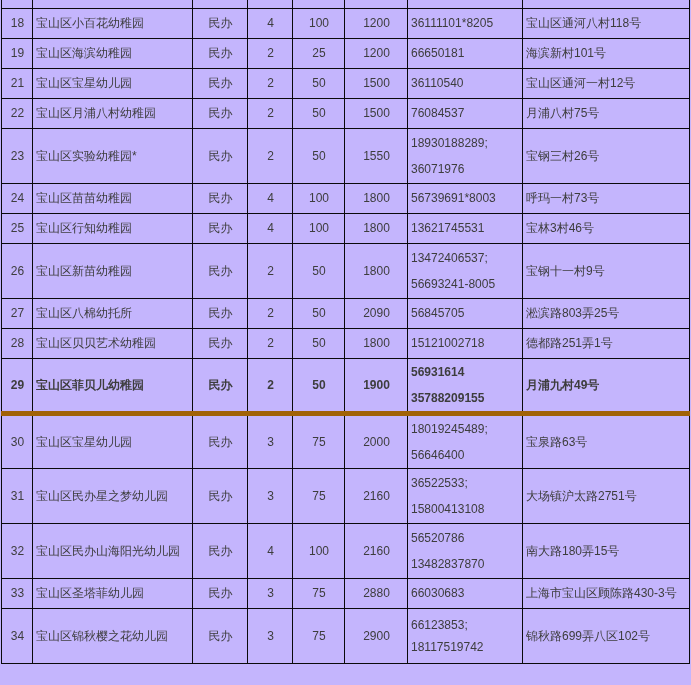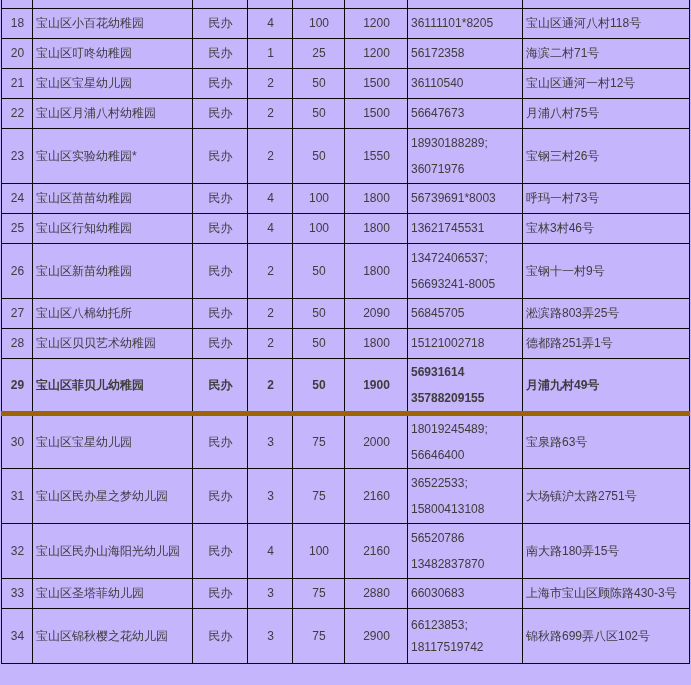--- a/index.html
+++ b/index.html
@@ -80,30 +80,30 @@
           <td class="c-type center">民办</td>
           <td class="c-classes center">4</td>
           <td class="c-capacity center">100</td>
           <td class="c-fee center">1200</td>
           <td class="c-phone">
             <div class="phone-line">36111101*8205</div>
           </td>
           <td class="c-address">宝山区通河八村118号</td>
         </tr>
         <tr class="row">
-          <td class="c-num center">20</td>
-          <td class="c-name">宝山区叮咚幼稚园</td>
-          <td class="c-type center">民办</td>
-          <td class="c-classes center">1</td>
+          <td class="c-num center">19</td>
+          <td class="c-name">宝山区海滨幼稚园</td>
+          <td class="c-type center">民办</td>
+          <td class="c-classes center">2</td>
           <td class="c-capacity center">25</td>
           <td class="c-fee center">1200</td>
           <td class="c-phone">
-            <div class="phone-line">56172358</div>
-          </td>
-          <td class="c-address">海滨二村71号</td>
+            <div class="phone-line">66650181</div>
+          </td>
+          <td class="c-address">海滨新村101号</td>
         </tr>
         <tr class="row">
           <td class="c-num center">21</td>
           <td class="c-name">宝山区宝星幼儿园</td>
           <td class="c-type center">民办</td>
           <td class="c-classes center">2</td>
           <td class="c-capacity center">50</td>
           <td class="c-fee center">1500</td>
           <td class="c-phone">
             <div class="phone-line">36110540</div>
@@ -111,21 +111,21 @@
           <td class="c-address">宝山区通河一村12号</td>
         </tr>
         <tr class="row">
           <td class="c-num center">22</td>
           <td class="c-name">宝山区月浦八村幼稚园</td>
           <td class="c-type center">民办</td>
           <td class="c-classes center">2</td>
           <td class="c-capacity center">50</td>
           <td class="c-fee center">1500</td>
           <td class="c-phone">
-            <div class="phone-line">56647673</div>
+            <div class="phone-line">76084537</div>
           </td>
           <td class="c-address">月浦八村75号</td>
         </tr>
         <tr class="row tall">
           <td class="c-num center">23</td>
           <td class="c-name">宝山区实验幼稚园*</td>
           <td class="c-type center">民办</td>
           <td class="c-classes center">2</td>
           <td class="c-capacity center">50</td>
           <td class="c-fee center">1550</td>

